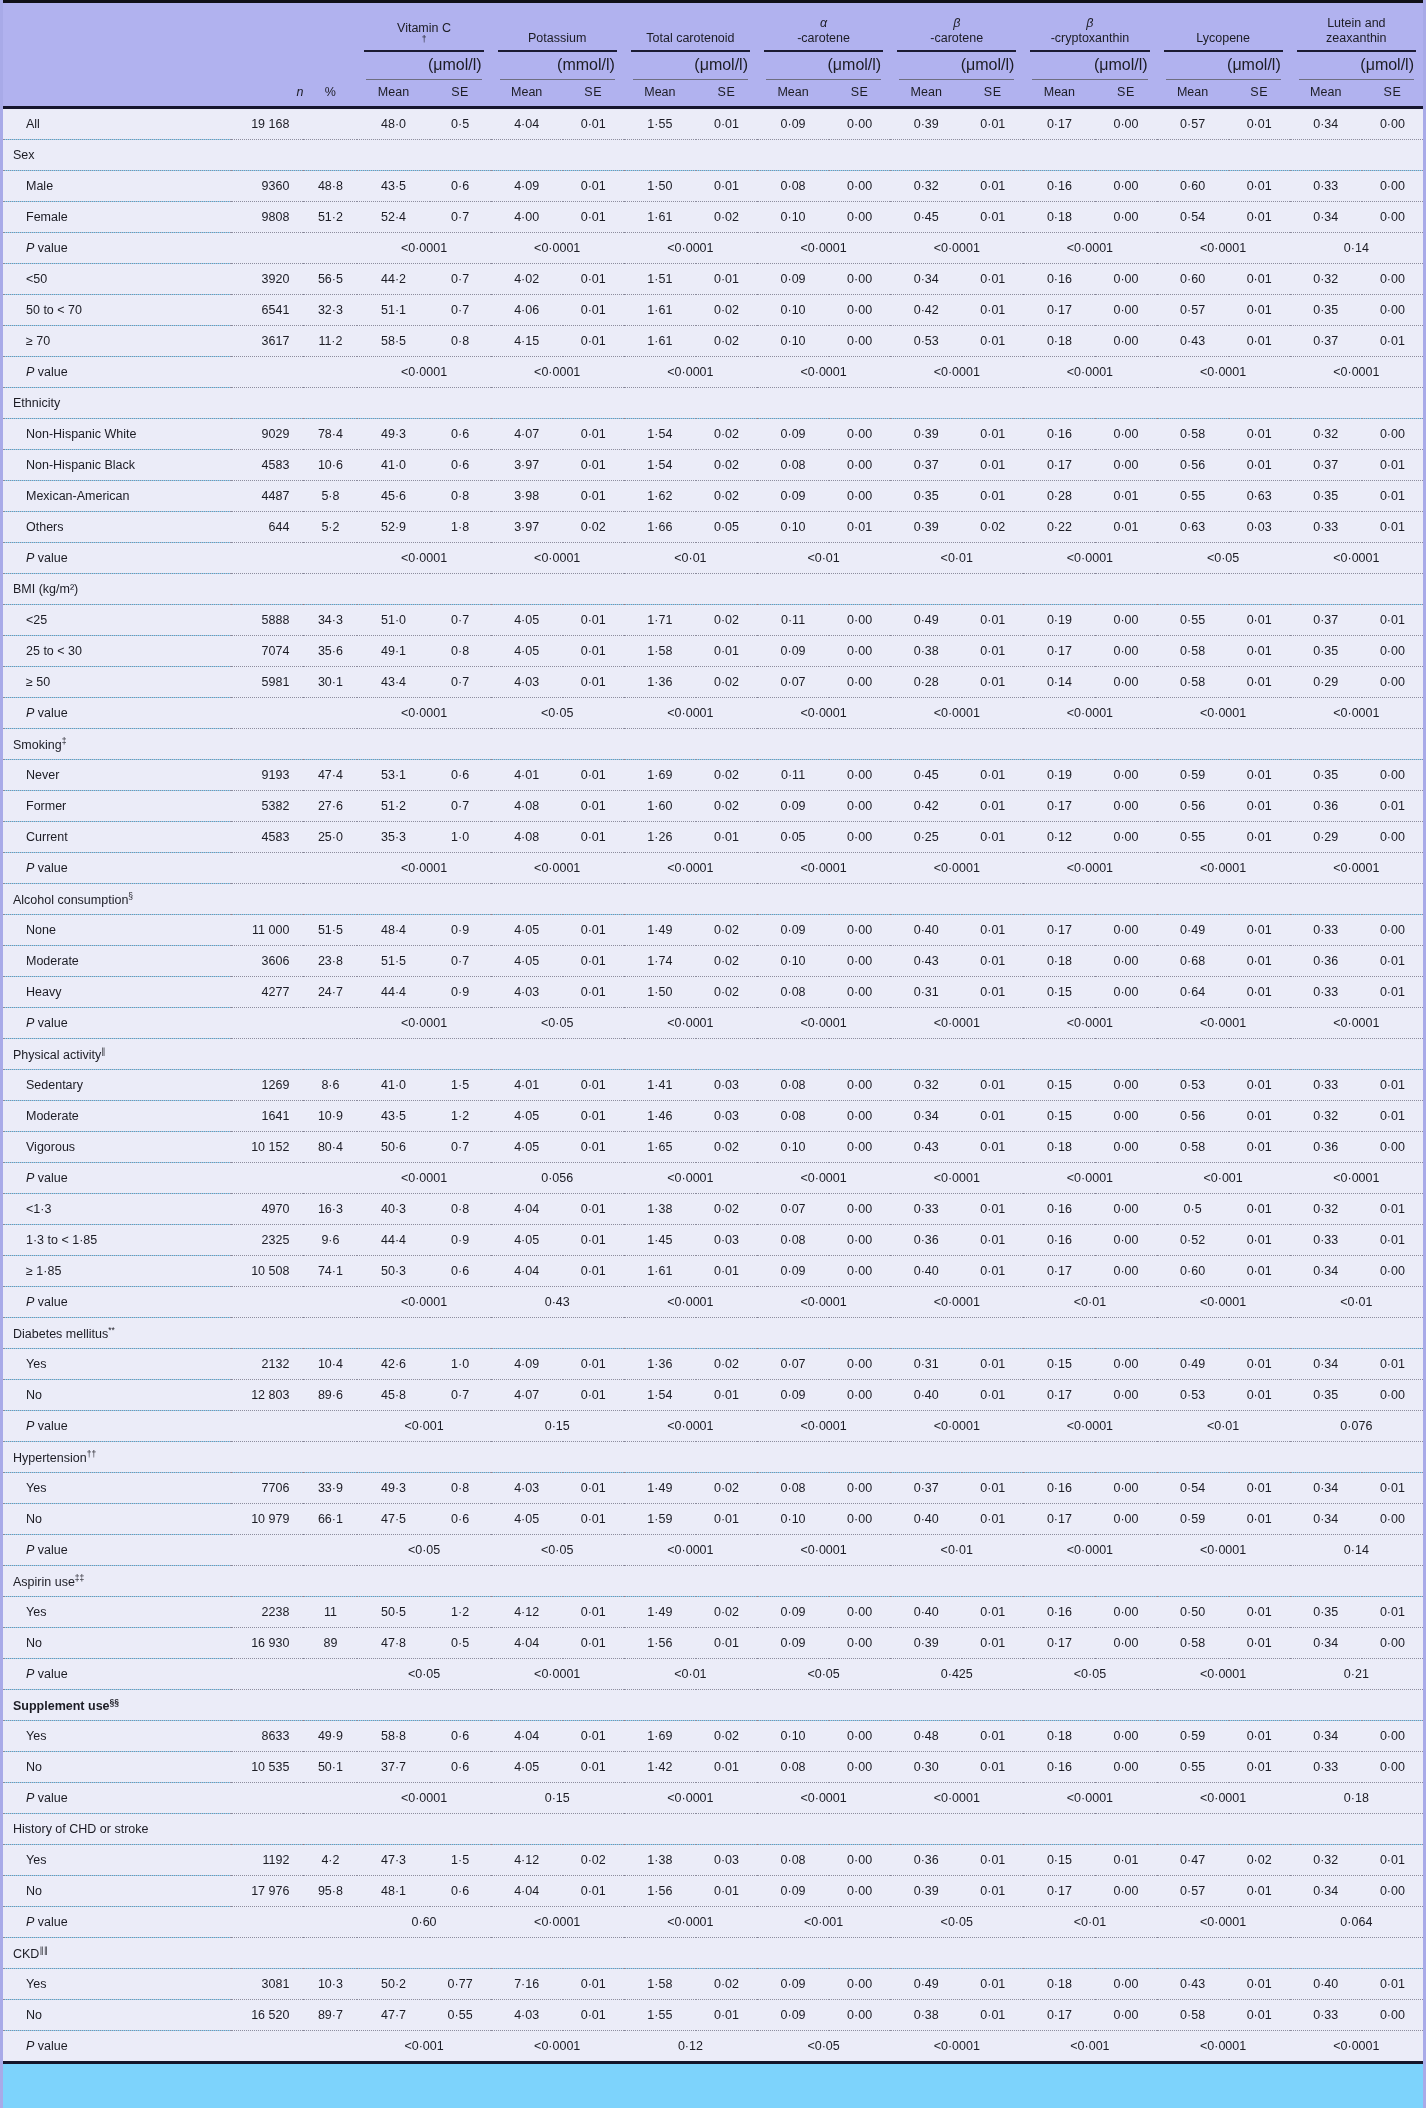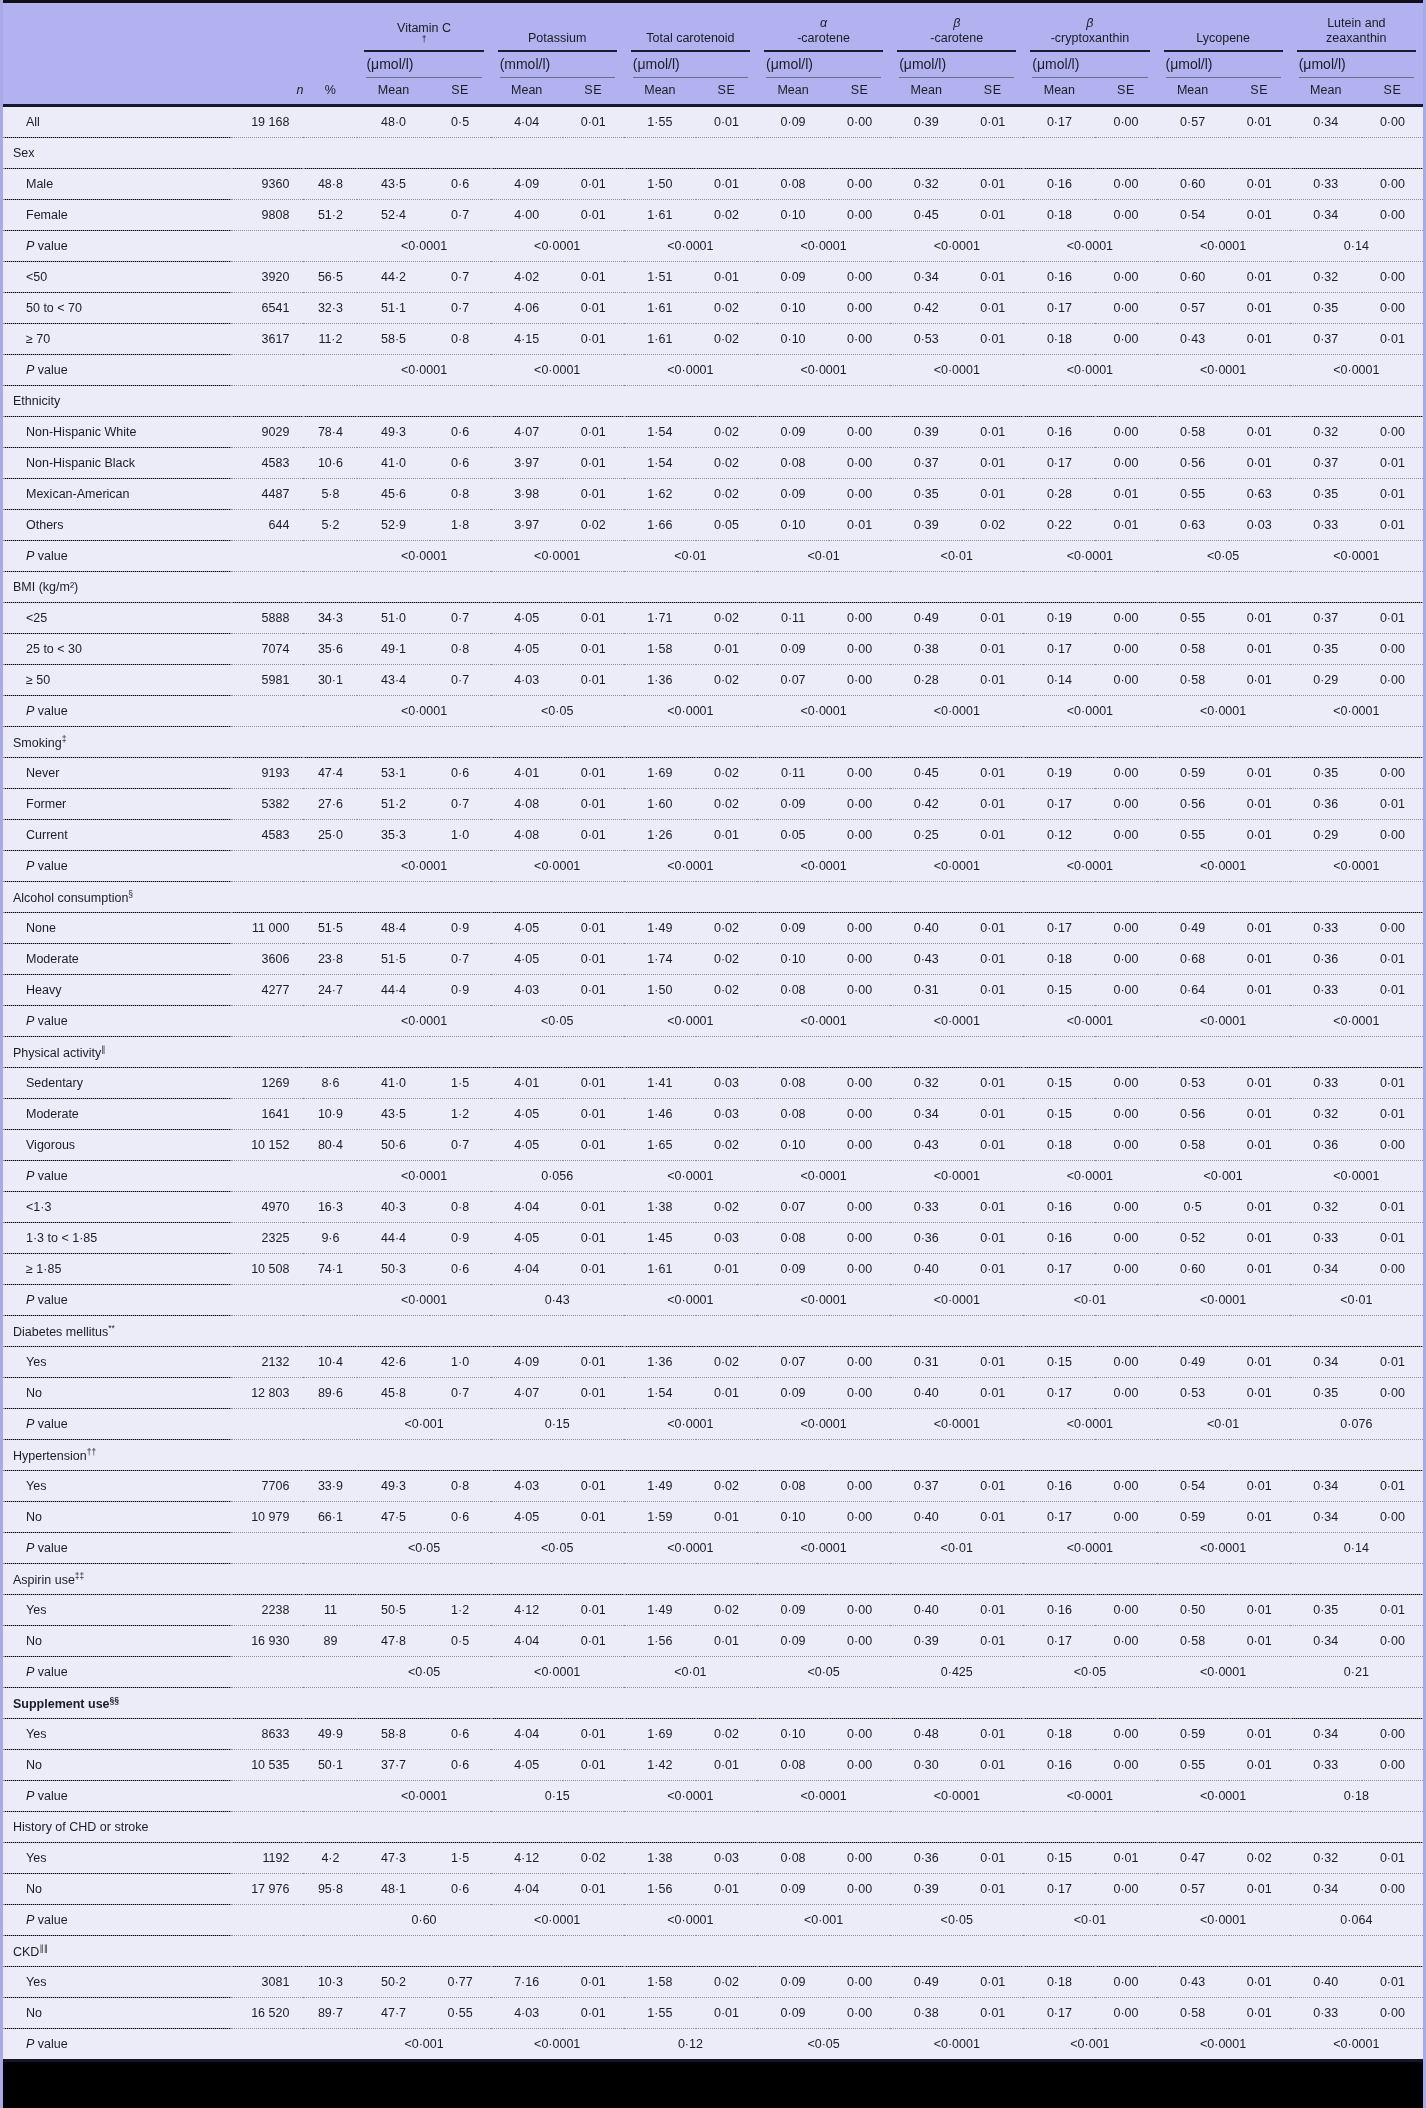--- a/index.html
+++ b/index.html
@@ -1,19 +1,19 @@
 <!DOCTYPE html>
 <html><head>
 <meta charset="utf-8">
 <style>
   html,body{margin:0;padding:0;background:#ffffff;}
   .page{
     width:1426px;height:2108px;overflow:hidden;position:relative;
     font-family:"Liberation Sans","DejaVu Sans",sans-serif;
-    color:#1c1c24;background:#000000;
+    color:#1c1c24;background:#7dd3fc;
     border-left:3px solid #a8aae8;border-right:3px solid #a8aae8;
     box-sizing:border-box;
   }
   table.stats{
     width:1420px;border-collapse:collapse;table-layout:fixed;
     border-top:3px solid #101018;border-bottom:3px solid #15152a;
   }
   
   thead th{
     background:#b1b2ef;font-weight:normal;vertical-align:bottom;
@@ -22,21 +22,21 @@
   thead tr.gname-row th{padding-top:9px;}
   .gname{
     display:block;margin:0 7px;padding:2px 0 5px 0;
     border-bottom:2px solid #1b1b33;text-align:center;line-height:1.15;
     min-height:31px;display:flex;flex-direction:column;justify-content:flex-end;
   }
   .gname i{font-style:italic;}
   .gname sup{font-size:8.5px;vertical-align:super;}
   .gunit{
     display:block;margin:0 9px;padding:4px 0 5px 0;
-    border-bottom:1px solid #6e6e80;text-align:left;font-size:14px;
+    border-bottom:1px solid #6e6e80;text-align:right;font-size:16px;
   }
   thead tr.sub-row th{
     border-bottom:3px solid #16162e;padding:5px 0 7px 0;font-size:12.5px;
   }
   thead th.h-n{text-align:right;padding-right:16px;font-style:italic;}
   thead th.h-pct{text-align:center;}
   thead th.h-mean{text-align:center;}
   thead th.h-se{text-align:center;font-size:9px;letter-spacing:.6px;}
   
   tbody td{

